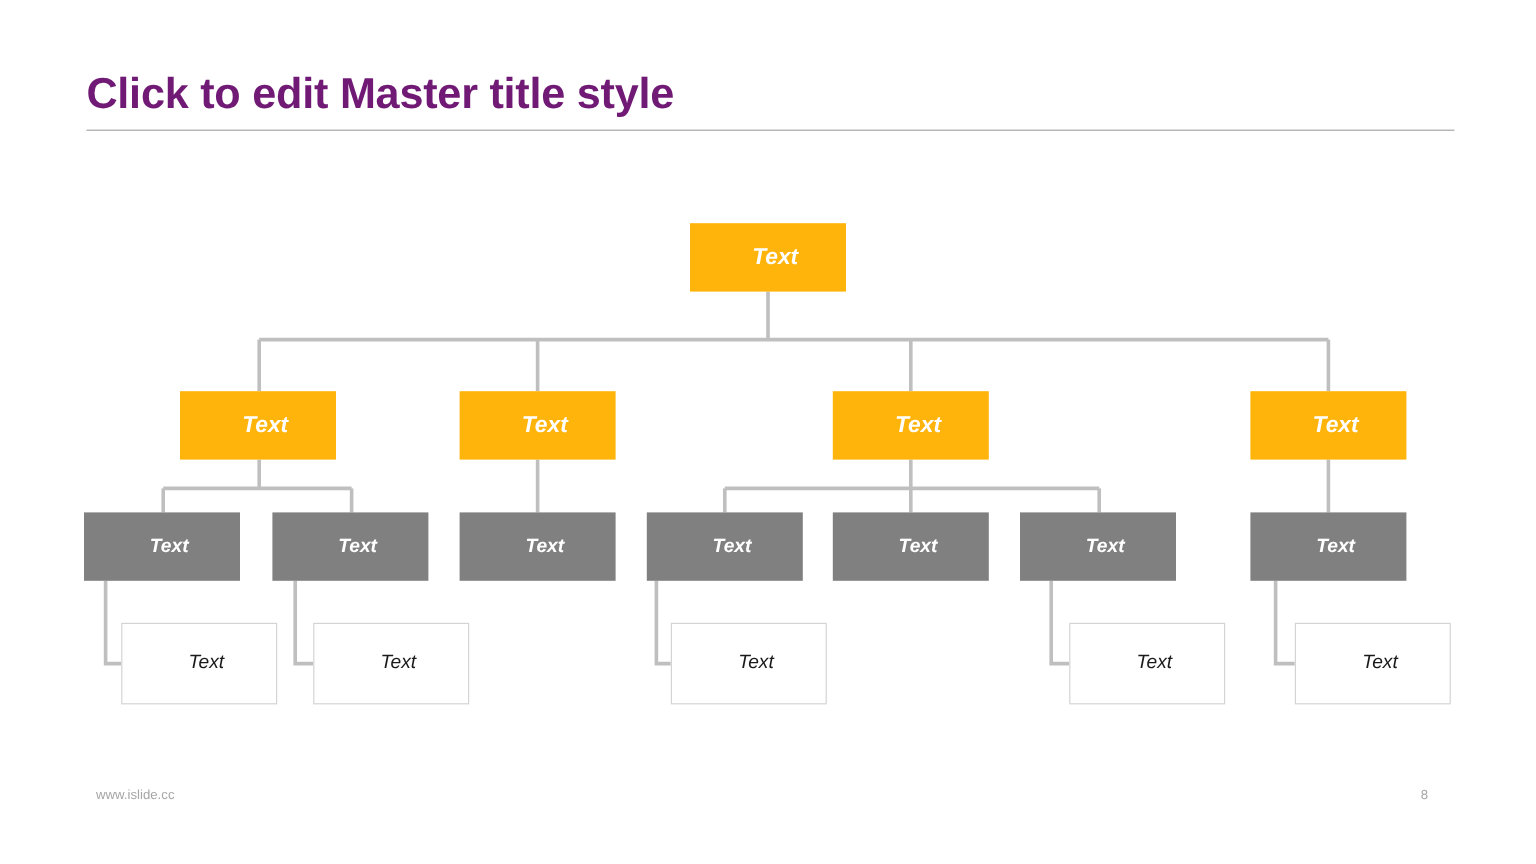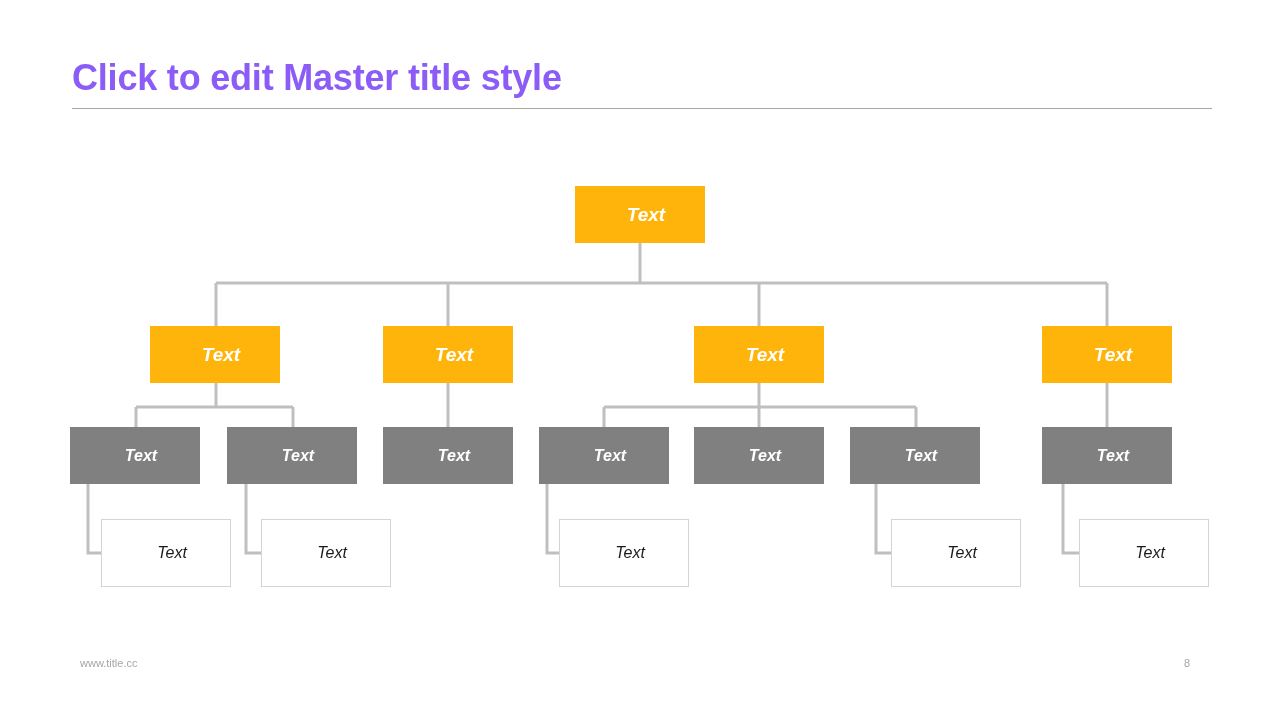--- a/index.html
+++ b/index.html
@@ -27,21 +27,21 @@
   #title-area {
     position: absolute;
     left: 72px;
     top: 55px;
     width: 1140px;
     height: 55px;
   }
   #page-title {
     font-size: 36px;
     font-weight: bold;
-    color: #8b5cf6;
+    color: #701a75;
     line-height: 46px;
     letter-spacing: -0.2px;
     white-space: nowrap;
   }
   #title-rule {
     position: absolute;
     left: 72px;
     top: 108px;
     width: 1140px;
     height: 1px;
@@ -226,16 +226,16 @@
     </div>
     <div class="node level4" style="left:891px; top:519px; width:130px; height:68px;">
       <span class="node-label">Text</span>
     </div>
     <div class="node level4" style="left:1079px; top:519px; width:130px; height:68px;">
       <span class="node-label">Text</span>
     </div>
 
   </div>
 
-  <div id="footer-left">www.title.cc</div>
+  <div id="footer-left">www.islide.cc</div>
   <div id="footer-page">8</div>
 
 </div>
 
 </body></html>

